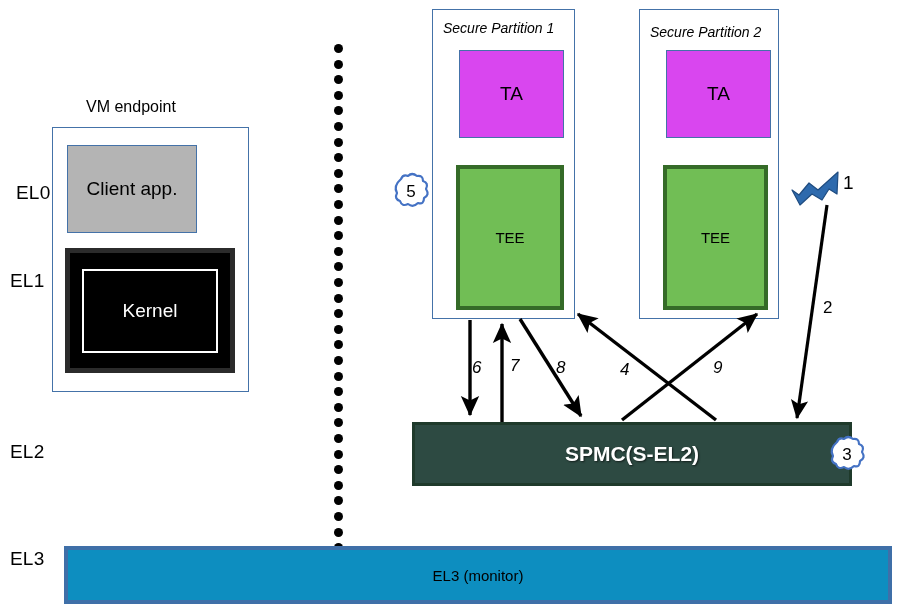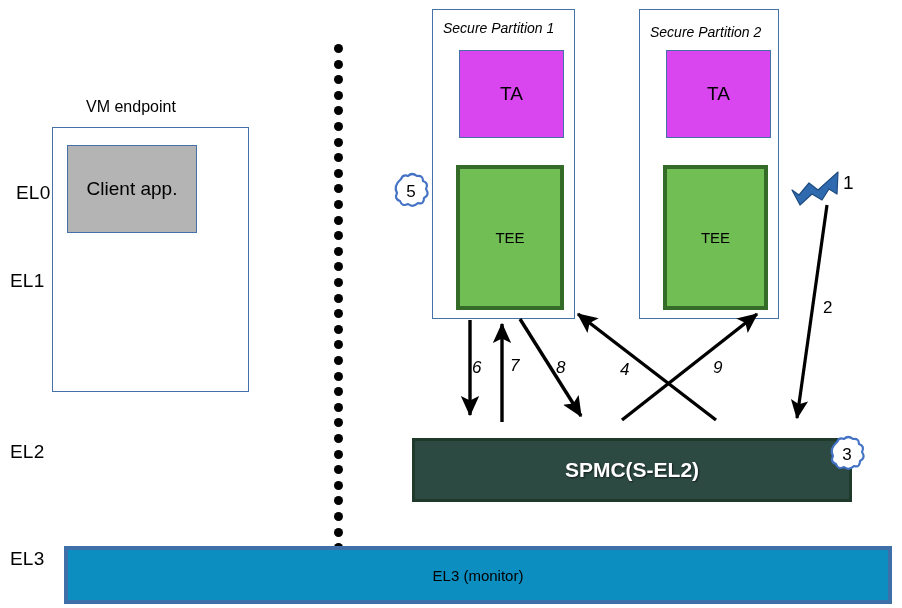--- a/index.html
+++ b/index.html
@@ -194,20 +194,25 @@
   <div class="abs el-label" style="left:10px; top:270px;">EL1</div>
   <div class="abs el-label" style="left:10px; top:441px;">EL2</div>
   <div class="abs el-label" style="left:10px; top:548px;">EL3</div>
 
   <div class="abs vm-title" style="left:86px; top:98px;">VM endpoint</div>
 
   <div class="abs vm-box" style="left:52px; top:127px; width:197px; height:265px;"></div>
 
   <div class="abs client-app" style="left:67px; top:145px; width:130px; height:88px;">Client app.</div>
 
+  <div class="abs kernel-outer" style="left:65px; top:248px; width:170px; height:125px;">
+    <div class="abs kernel-inner" style="left:5px; top:5px; width:160px; height:115px;">
+      <div class="abs kernel-line" style="left:12px; top:16px; width:136px; height:84px;">Kernel</div>
+    </div>
+  </div>
 
   <div class="abs" id="dotted-divider" style="left:334px; top:44px; width:10px; height:500px;">
       <div class="dot" style="left: 0px; top: 0px;"></div>
       <div class="dot" style="left: 0px; top: 15.6px;"></div>
       <div class="dot" style="left: 0px; top: 31.2px;"></div>
       <div class="dot" style="left: 0px; top: 46.8px;"></div>
       <div class="dot" style="left: 0px; top: 62.4px;"></div>
       <div class="dot" style="left: 0px; top: 78px;"></div>
       <div class="dot" style="left: 0px; top: 93.6px;"></div>
       <div class="dot" style="left: 0px; top: 109.2px;"></div>
@@ -243,21 +248,21 @@
   </div>
   <div class="abs ta-box" style="left:459px; top:50px; width:105px; height:88px;">TA</div>
   <div class="abs tee-box" style="left:456px; top:165px; width:108px; height:145px;">TEE</div>
 
   <div class="abs sp-box" style="left:639px; top:9px; width:140px; height:310px;">
     <div class="sp-title" style="left:10px; top:14px;">Secure Partition 2</div>
   </div>
   <div class="abs ta-box" style="left:666px; top:50px; width:105px; height:88px;">TA</div>
   <div class="abs tee-box" style="left:663px; top:165px; width:105px; height:145px;">TEE</div>
 
-  <div class="abs spmc-box" style="left:412px; top:438px; width:440px; height:64px;">SPMC(S-EL2)</div>
+  <div class="abs spmc-box" style="left:412px; top:422px; width:440px; height:64px;">SPMC(S-EL2)</div>
 
   <div class="abs el3-box" style="left:64px; top:546px; width:828px; height:58px;">
     <span>EL3 (monitor)</span>
   </div>
 
   <svg class="overlay" viewBox="0 0 902 608">
     <defs>
       <marker id="ah" markerWidth="7" markerHeight="7" refX="5.6" refY="3.1" orient="auto" markerUnits="strokeWidth">
         <path d="M0,0.4 L6,3.1 L0,5.8 L1.3,3.1 Z" fill="#000000"></path>
       </marker>

